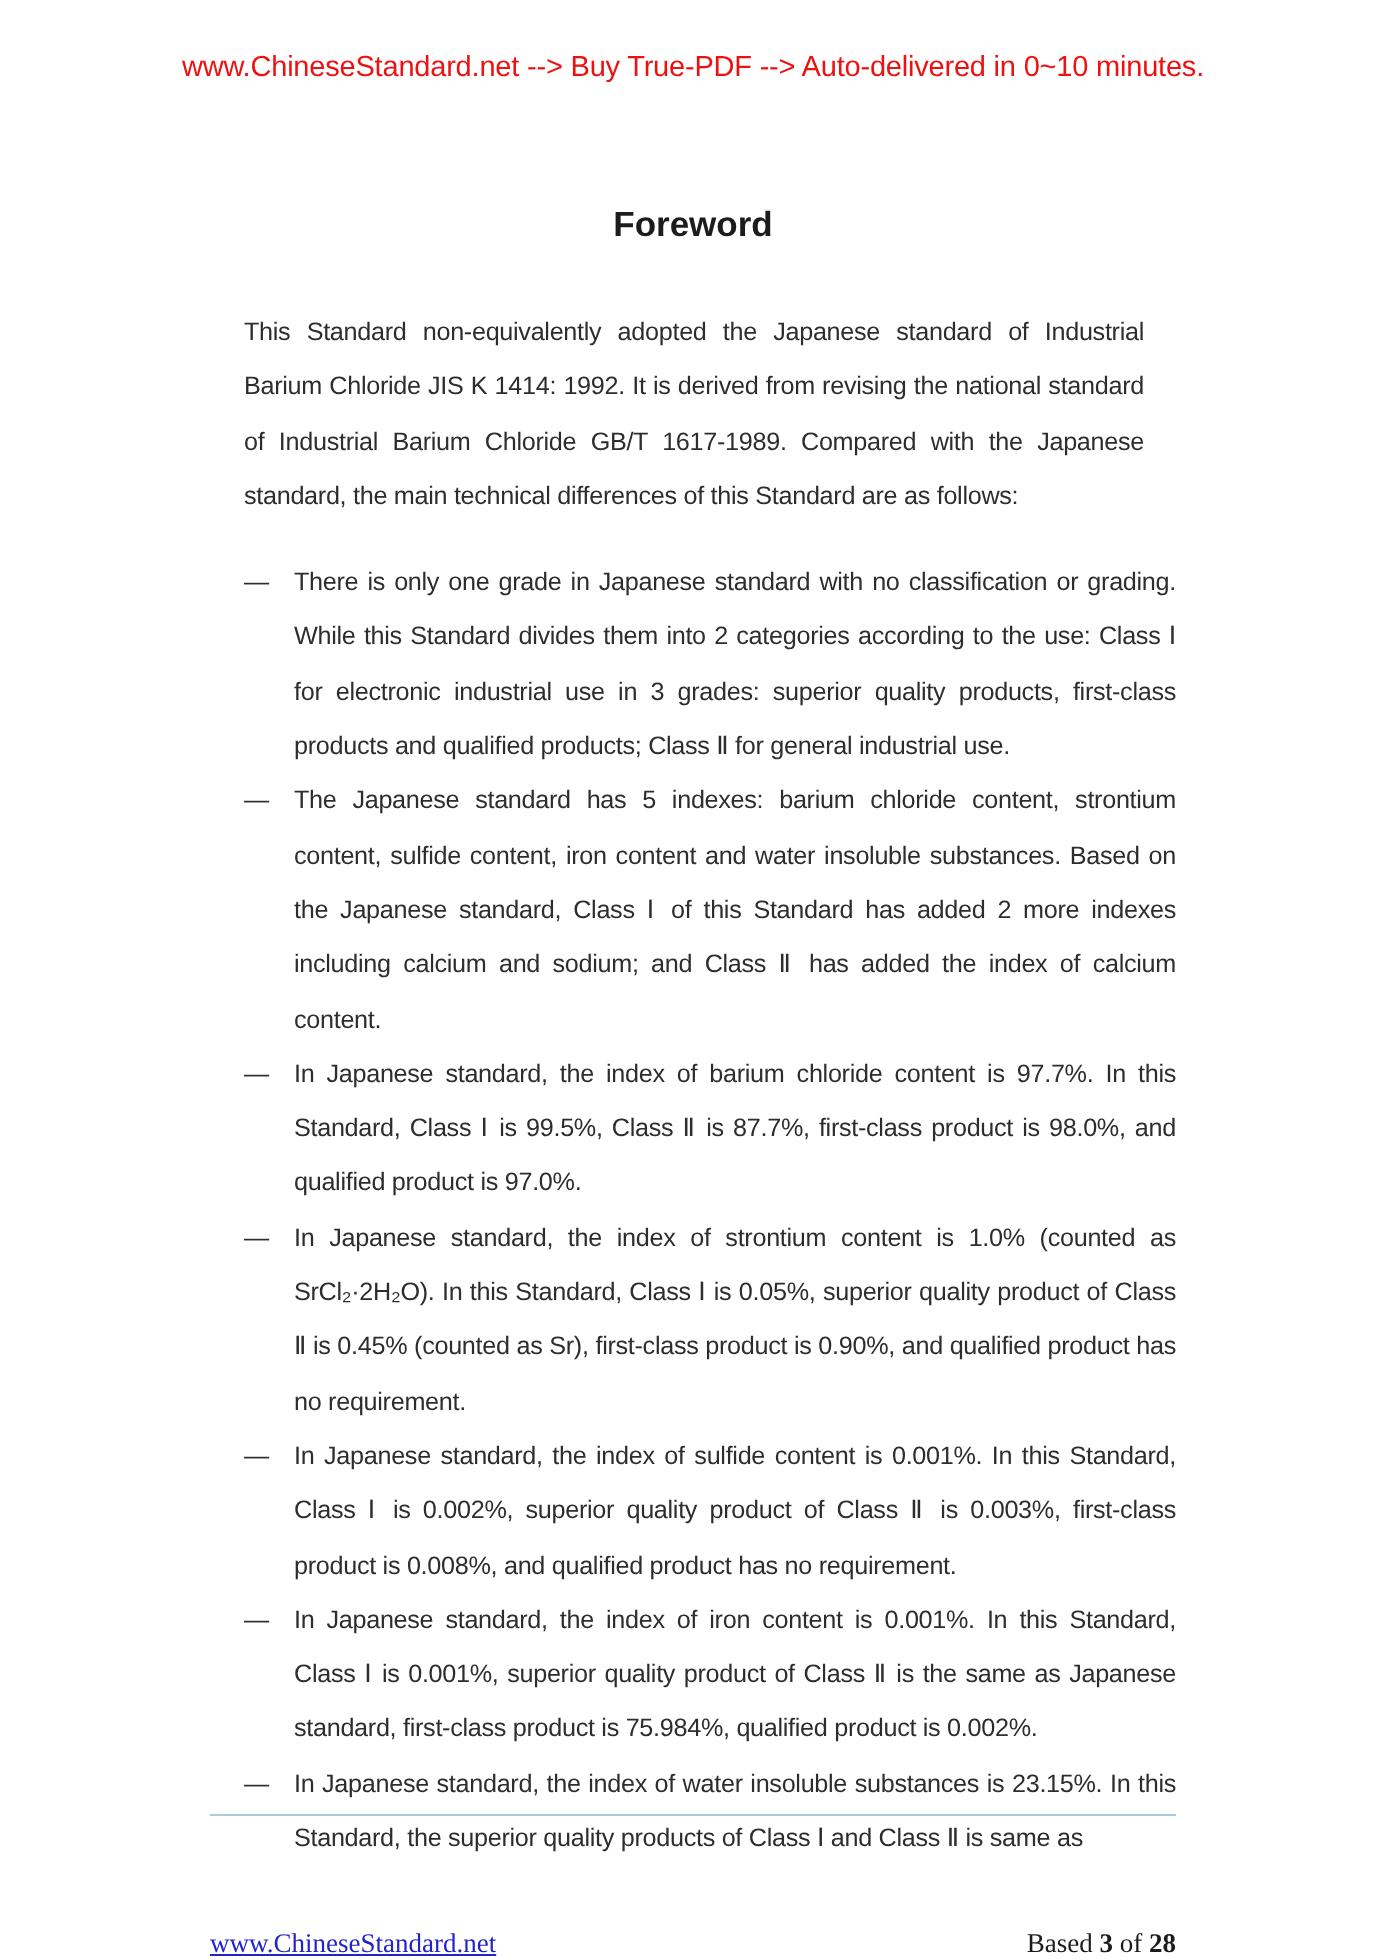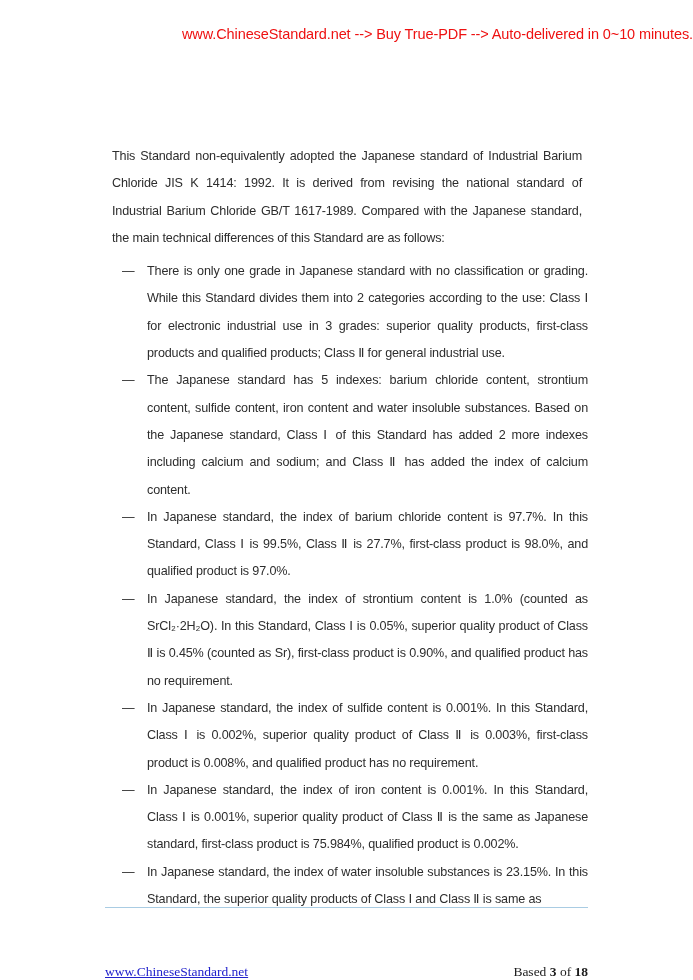--- a/index.html
+++ b/index.html
@@ -5,42 +5,42 @@
   html,body{margin:0;padding:0;background:#ffffff;}
   .page{
     position:relative;
     width:693px;height:980px;
     background:#ffffff;
     font-family:"Liberation Sans","DejaVu Sans",sans-serif;
     overflow:hidden;
   }
   .banner{
     position:absolute;top:26px;left:0;right:0;
-    text-align:right;
+    text-align:center;
     font-size:14.5px;
     letter-spacing:-0.1px;
     color:#ee1111;
     cursor:pointer;
   }
   .title{
     position:absolute;top:102px;left:0;right:0;
     text-align:center;
     font-size:17.5px;
     font-weight:600;
     color:#1c1c1c;
   }
   .body{
     position:absolute;top:137px;left:106px;width:482px;
     font-size:12.6px;
     letter-spacing:-0.15px;
     line-height:27.3px;
     color:#2d2d2d;
   }
   .intro{
-    margin:6px;
+    margin:16px;
     text-align:justify;
     text-justify:inter-word;
   }
   .bullet{
     display:flex;
     margin:0 0 0 16px;
   }
   .dash{
     flex:0 0 25px;
     width:25px;
@@ -69,38 +69,39 @@
   }
   .page-info b{font-weight:bold;}
 </style>
 </head>
 <body>
 
 <div class="page">
 
   <div class="banner">www.ChineseStandard.net --&gt; Buy True-PDF --&gt; Auto-delivered in 0~10 minutes.</div>
 
+  <div class="title">Foreword</div>
 
   <div class="body">
 
     <p class="intro">This Standard non-equivalently adopted the Japanese standard of Industrial Barium Chloride JIS K 1414: 1992. It is derived from revising the national standard of Industrial Barium Chloride GB/T 1617-1989. Compared with the Japanese standard, the main technical differences of this Standard are as follows:</p>
 
     <div class="bullet">
       <span class="dash">—</span>
       <div class="btext">There is only one grade in Japanese standard with no classification or grading. While this Standard divides them into 2 categories according to the use: Class Ⅰ for electronic industrial use in 3 grades: superior quality products, first-class products and qualified products; Class Ⅱ for general industrial use.</div>
     </div>
 
     <div class="bullet">
       <span class="dash">—</span>
       <div class="btext">The Japanese standard has 5 indexes: barium chloride content, strontium content, sulfide content, iron content and water insoluble substances. Based on the Japanese standard, Class Ⅰ of this Standard has added 2 more indexes including calcium and sodium; and Class Ⅱ has added the index of calcium content.</div>
     </div>
 
     <div class="bullet">
       <span class="dash">—</span>
-      <div class="btext">In Japanese standard, the index of barium chloride content is 97.7%. In this Standard, Class Ⅰ is 99.5%, Class Ⅱ is 27.7%, first-class product is 98.0%, and qualified product is 97.0%.</div>
+      <div class="btext">In Japanese standard, the index of barium chloride content is 97.7%. In this Standard, Class Ⅰ is 99.5%, Class Ⅱ is 87.7%, first-class product is 98.0%, and qualified product is 97.0%.</div>
     </div>
 
     <div class="bullet">
       <span class="dash">—</span>
       <div class="btext">In Japanese standard, the index of strontium content is 1.0% (counted as SrCl₂·2H₂O). In this Standard, Class Ⅰ is 0.05%, superior quality product of Class Ⅱ is 0.45% (counted as Sr), first-class product is 0.90%, and qualified product has no requirement.</div>
     </div>
 
     <div class="bullet">
       <span class="dash">—</span>
       <div class="btext">In Japanese standard, the index of sulfide content is 0.001%. In this Standard, Class Ⅰ is 0.002%, superior quality product of Class Ⅱ is 0.003%, first-class product is 0.008%, and qualified product has no requirement.</div>
@@ -119,17 +120,17 @@
   </div>
 
   <div class="footer-rule"></div>
 
   <div class="footer-row">
     <a class="footer-link">www.ChineseStandard.net</a>
     <div class="page-info">
       <span>Based</span>
       <b>3</b>
       <span>of</span>
-      <b>18</b>
+      <b>28</b>
     </div>
   </div>
 
 </div>
 
 </body></html>

